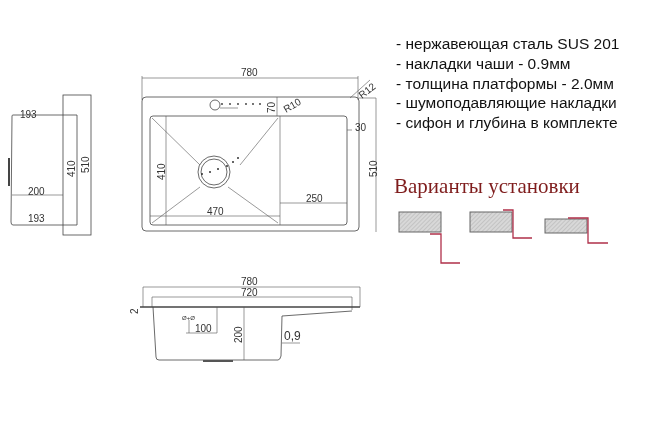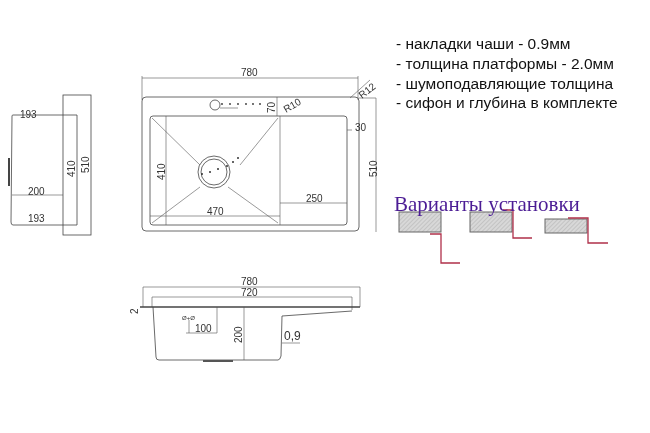--- a/index.html
+++ b/index.html
@@ -3,21 +3,21 @@
 <meta charset="utf-8">
 <style>
   html, body { margin: 0; padding: 0; background: #ffffff; }
   body { width: 650px; height: 433px; position: relative; overflow: hidden; font-family: "Liberation Sans", sans-serif; }
   svg.drawing { position: absolute; left: 0; top: 0; }
   .dim { font-family: "Liberation Sans", sans-serif; font-size: 10px; fill: #333; }
   .line { stroke: #444; stroke-width: 0.8; fill: none; }
   .thin { stroke: #555; stroke-width: 0.6; fill: none; }
   .specs { position: absolute; left: 396px; top: 34px; margin: 0; padding: 0; list-style: none; }
   .specs li { font-size: 15.5px; line-height: 19.8px; color: #111; white-space: nowrap; }
-  .install-title { position: absolute; left: 394px; top: 174px; font-family: "Liberation Serif", serif; font-size: 21px; color: #4c1d95; margin-top: 18px; }
+  .install-title { position: absolute; left: 394px; top: 174px; font-family: "Liberation Serif", serif; font-size: 21px; color: #7f1d1d; }
 </style>
 </head>
 <body>
 
 <svg class="drawing" width="650" height="433" viewBox="0 0 650 433">
 
   <g>
     <rect class="line" x="63" y="95" width="28" height="140"></rect>
     <path class="line" d="M12 116 Q12 115 13 115 L77 115 L77 225 L13 225 Q11 225 11 222 Z"></path>
     <line class="thin" x1="12" y1="195" x2="63" y2="195"></line>
@@ -117,19 +117,20 @@
       <path d="M503 210 L513 210 L513 238 L532 238" stroke="#b0304a" stroke-width="1.3" fill="none"></path>
     </g>
     <g>
       <rect x="545" y="219" width="42" height="14" fill="url(#hatch)" stroke="#666" stroke-width="1"></rect>
       <path d="M568 218 L588 218 L588 243 L608 243" stroke="#b0304a" stroke-width="1.3" fill="none"></path>
     </g>
   </g>
 </svg>
 
 <ul class="specs">
+  <li>- нержавеющая сталь SUS 201</li>
   <li>- накладки чаши - 0.9мм</li>
   <li>- толщина платформы - 2.0мм</li>
-  <li>- шумоподавляющие толщина</li>
+  <li>- шумоподавляющие накладки</li>
   <li>- сифон и глубина в комплекте</li>
 </ul>
 
 <div class="install-title">Варианты установки</div>
 
 </body></html>

